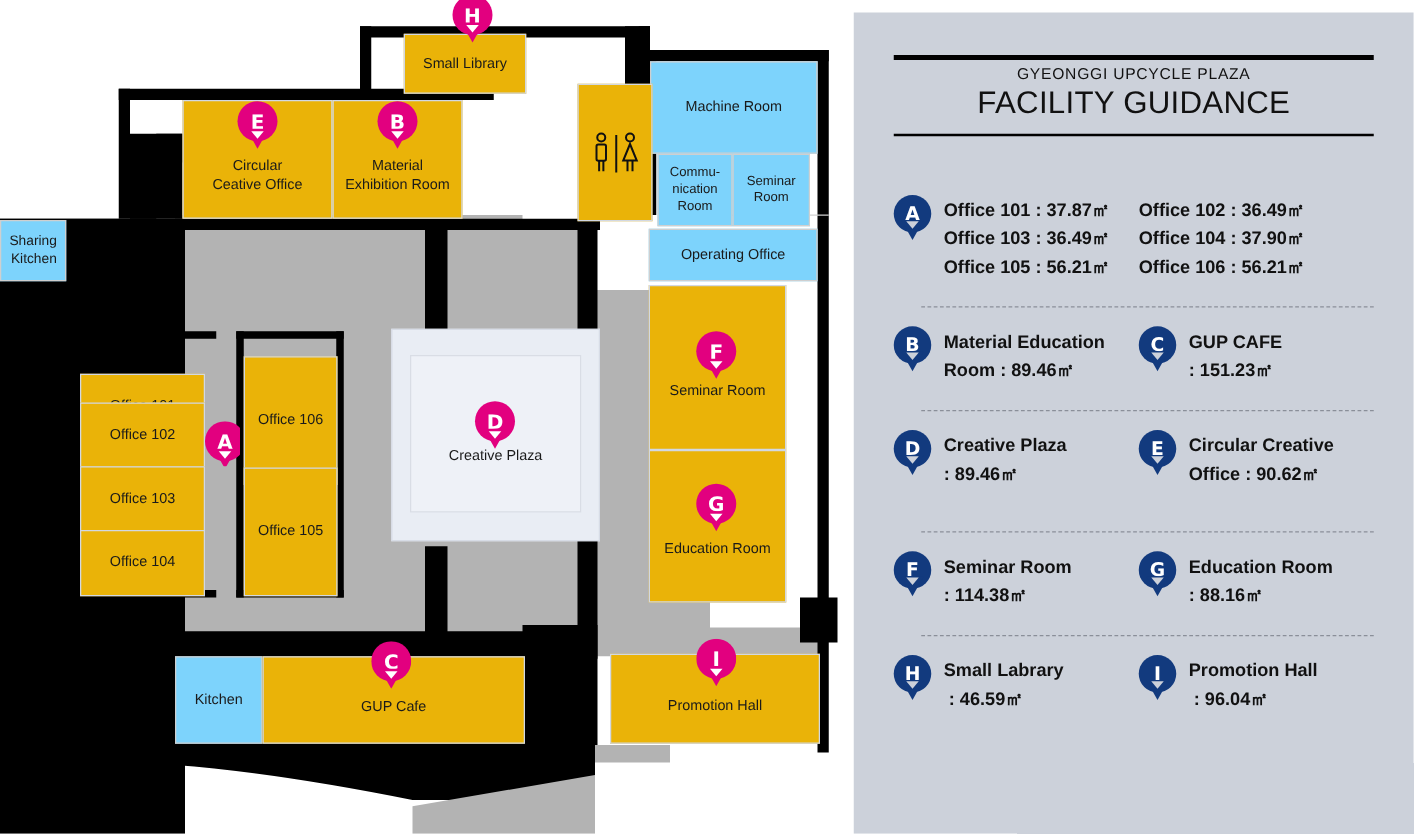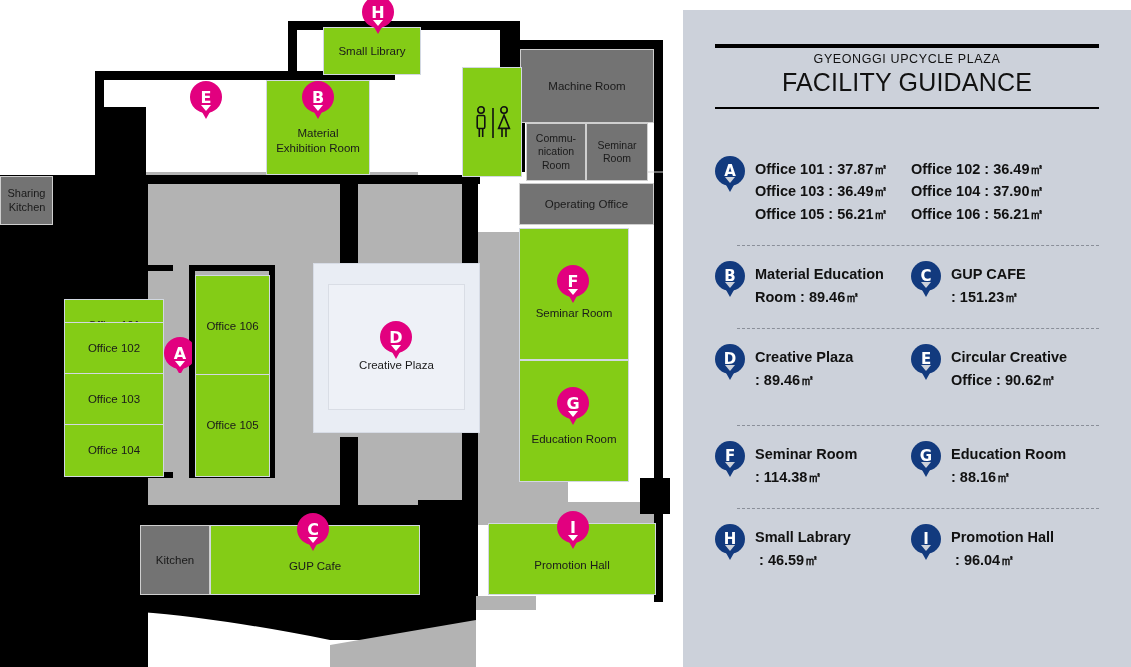--- a/index.html
+++ b/index.html
@@ -10,28 +10,28 @@
     overflow: hidden;
   }
   #root { position: relative; width: 1131px; height: 667px; }
 
   
   #floorplan { position: absolute; left: 0; top: 0; width: 683px; height: 667px; }
   #floorplan svg { position: absolute; left: 0; top: 0; }
 
   .room {
     position: absolute;
-    background: #84cc16;
+    background: #eab308;
     border: 1px solid #d2d8e2;
     display: flex; flex-direction: column;
     align-items: center; justify-content: center;
     font-size: 11.5px; color: #1a1a1a; line-height: 1.25;
     text-align: center;
   }
-  .room.white { background: #737373; border-color: #cfcfcf; }
+  .room.white { background: #7dd3fc; border-color: #cfcfcf; }
   .rlabel { display: block; white-space: pre-line; }
 
   
   .pin {
     position: absolute; width: 32px; height: 42px;
     z-index: 6; pointer-events: none;
   }
   .pin .head {
     position: absolute; left: 0; top: 0;
     width: 32px; height: 32px; border-radius: 50%;
@@ -182,20 +182,24 @@
 
       <g stroke="#cfcfcf" stroke-width="1" fill="none">
         <line x1="568" y1="172" x2="663" y2="172"></line>
       </g>
     </svg>
 
     <div class="room" style="left:323px; top:27px; width:98px; height:48px;">
       <span class="rlabel">Small Library</span>
     </div>
 
+    <div class="room" style="left:146px; top:80px; width:120px; height:95px;">
+      <span class="rlabel" style="margin-top:26px;">Circular
+Ceative Office</span>
+    </div>
 
     <div class="room" style="left:266px; top:80px; width:104px; height:95px;">
       <span class="rlabel" style="margin-top:26px;">Material
 Exhibition Room</span>
     </div>
 
     <div class="room white" style="left:0px; top:176px; width:53px; height:49px; font-size:11px;text-align:right;">
       <span class="rlabel">Sharing
 Kitchen</span>
     </div>
@@ -242,21 +246,21 @@
     <div class="room" style="left:64px; top:322px; width:100px; height:52px;">
       <span class="rlabel">Office 102</span>
     </div>
     <div class="room" style="left:64px; top:373px; width:100px; height:52px;">
       <span class="rlabel">Office 103</span>
     </div>
     <div class="room" style="left:64px; top:424px; width:100px; height:53px;">
       <span class="rlabel">Office 104</span>
     </div>
 
-    <div class="room" style="left:195px; top:275px; width:75px; height:103px;">
+    <div class="room" style="left:195px; top:285px; width:75px; height:103px;">
       <span class="rlabel">Office 106</span>
     </div>
     <div class="room" style="left:195px; top:374px; width:75px; height:103px;">
       <span class="rlabel">Office 105</span>
     </div>
 
     <div class="room" style="left:313px; top:263px; width:167px; height:170px; background:#e9edf4; border-color:#d7dce6;">
       <div style="position:absolute; left:14px; top:20px; right:14px; bottom:22px;
                   background:#eef1f7; border:1px solid #d9dde5;"></div>
       <span class="rlabel" style="position:relative; margin-top:34px;">Creative Plaza</span>

